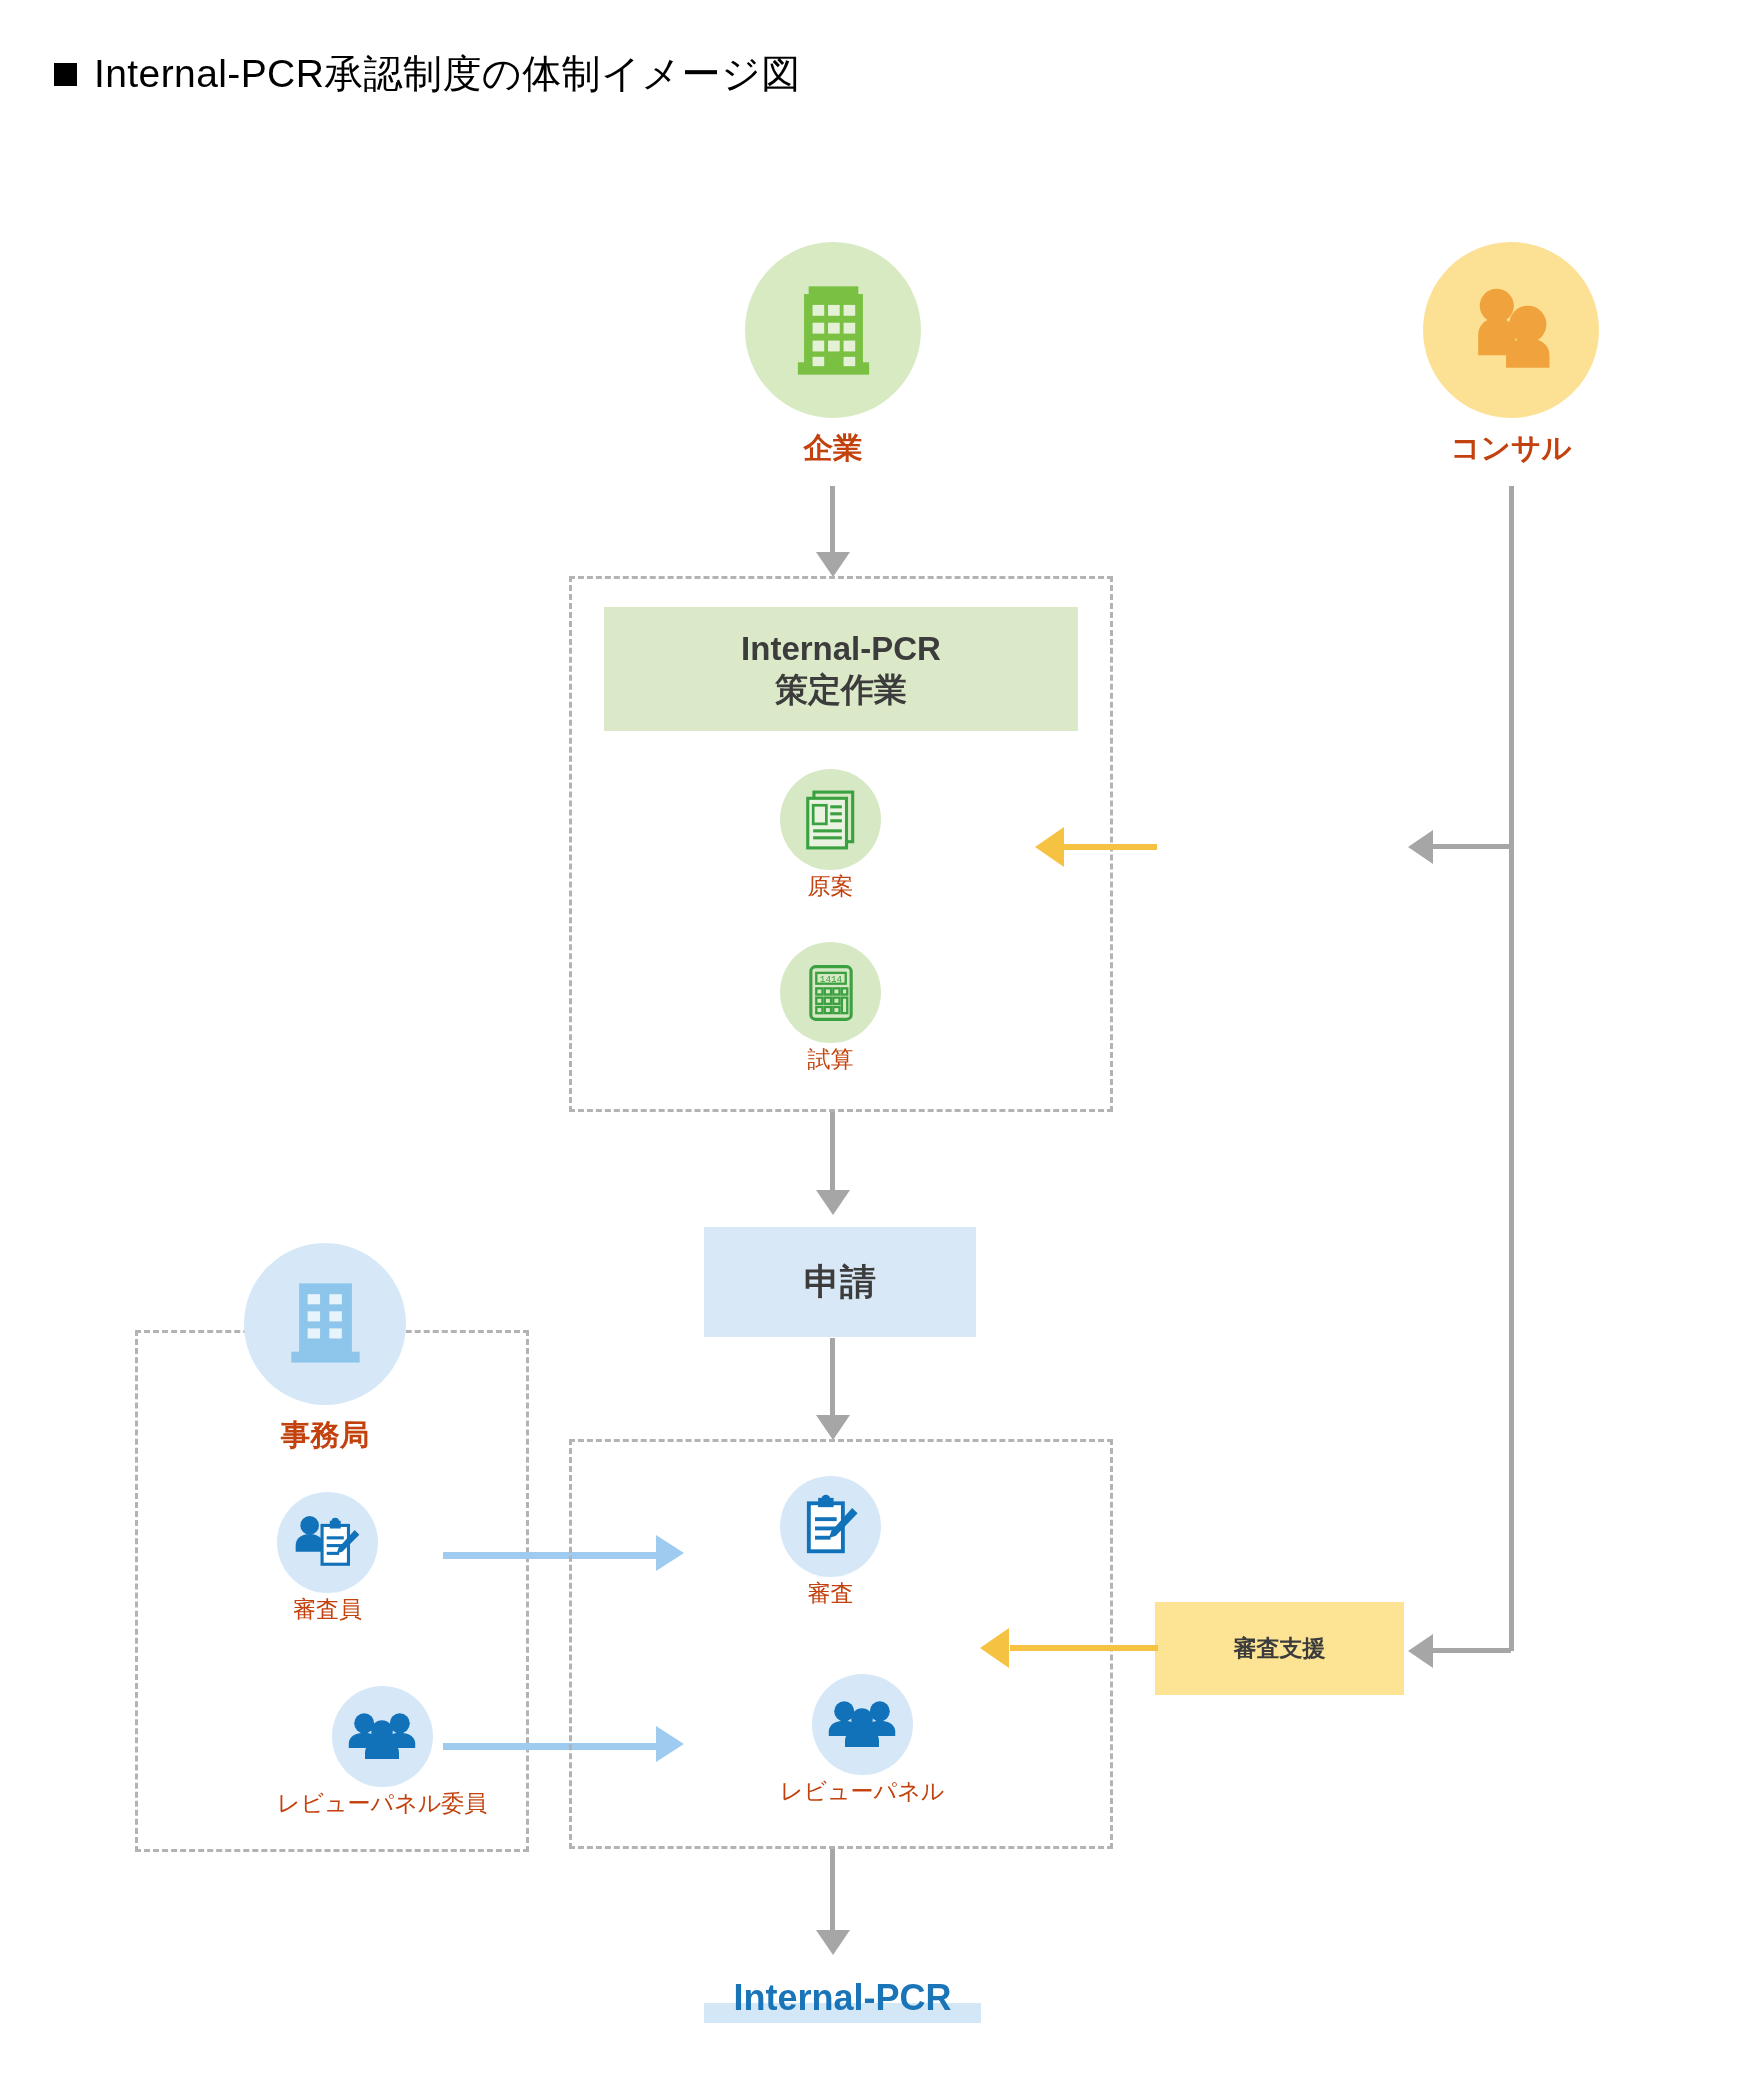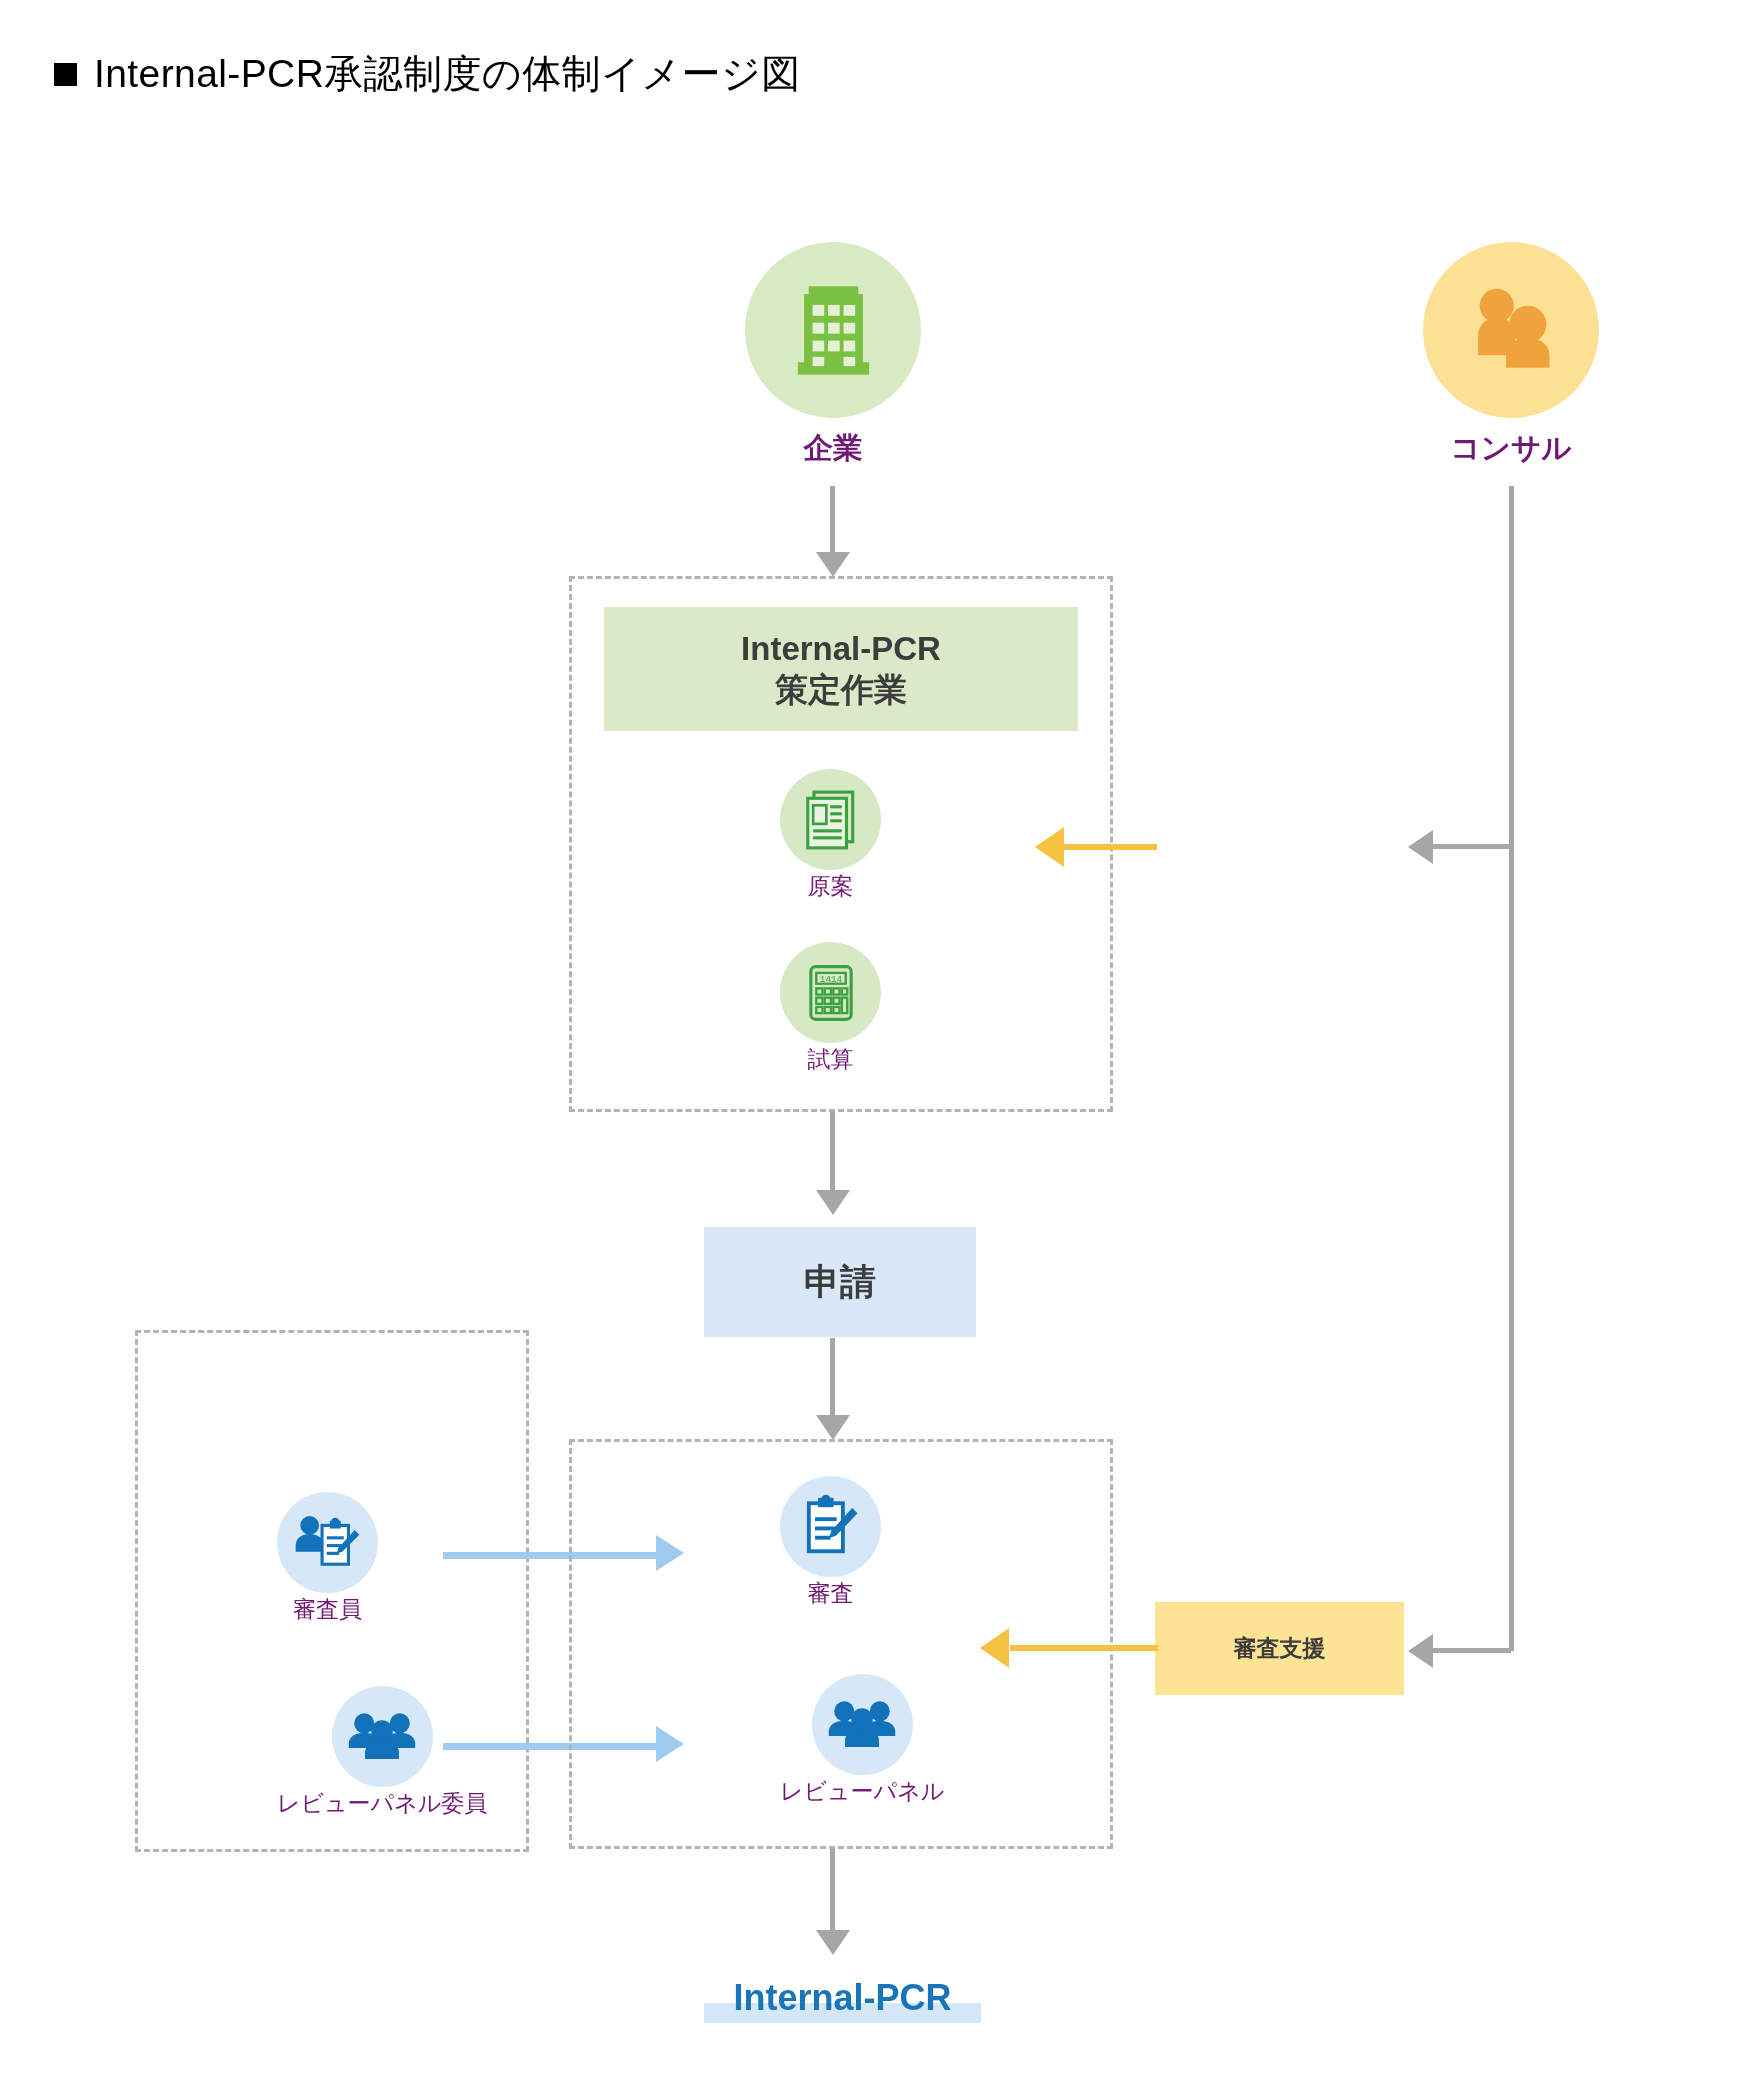--- a/index.html
+++ b/index.html
@@ -58,21 +58,21 @@
   .circle {
     border-radius: 50%;
     display: flex;
     align-items: center;
     justify-content: center;
   }
   .node-label {
     margin-top: 11px;
     font-size: 29.5px;
     font-weight: 700;
-    color: #701a75;
+    color: #c2410c;
     white-space: nowrap;
   }
   .node-label.small {
     font-size: 23px;
     font-weight: 400;
     margin-top: 1px;
   }
   .band {
     position: absolute;
     box-sizing: border-box;
@@ -275,20 +275,35 @@
 
   <div class="band" style="left:704px; top:1227px; width:272px; height:110px; background:#d9e8f7;">
     <div style="font-size:36px; font-weight:700; color:#3c3c3c;">申請</div>
   </div>
 
   <div class="vline" style="left:830px; top:1338px; height:82px;"></div>
   <div class="arrow-down" style="left:816px; top:1415px;"></div>
 
   <div class="dashed-box" style="left:135px; top:1330px; width:394px; height:522px;"></div>
 
+  <div class="node" style="left:244px; top:1243px;">
+    <div class="circle" style="width:162px;height:162px;background:#d6e8f8;">
+      <svg width="87" height="95" viewBox="0 0 112 122">
+        <rect x="22" y="8" width="68" height="96" fill="#8ec5ea"></rect>
+        <rect x="12" y="96" width="88" height="14" fill="#8ec5ea"></rect>
+        <rect x="33" y="22" width="16" height="13" fill="#e8f4fc"></rect>
+        <rect x="61" y="22" width="16" height="13" fill="#e8f4fc"></rect>
+        <rect x="33" y="44" width="16" height="13" fill="#e8f4fc"></rect>
+        <rect x="61" y="44" width="16" height="13" fill="#e8f4fc"></rect>
+        <rect x="33" y="66" width="16" height="13" fill="#e8f4fc"></rect>
+        <rect x="61" y="66" width="16" height="13" fill="#e8f4fc"></rect>
+      </svg>
+    </div>
+    <div class="node-label">事務局</div>
+  </div>
 
   <div class="node" style="left:277px; top:1492px;">
     <div class="circle" style="width:101px;height:101px;background:#d6e8f8;">
       <svg width="67" height="59" viewBox="0 0 86 76">
         <circle cx="20" cy="16" r="12" fill="#1172ba"></circle>
         <path d="M2 50 L2 42 C2 32 10 27 20 27 C30 27 38 32 38 42 L38 50 Z" fill="#1172ba"></path>
         <rect x="36" y="16" width="34" height="50" fill="#ffffff" stroke="#1172ba" stroke-width="4"></rect>
         <rect x="46" y="10" width="14" height="10" fill="#1172ba"></rect>
         <circle cx="53" cy="11" r="5" fill="#1172ba"></circle>
         <rect x="42" y="30" width="22" height="4" fill="#1172ba"></rect>

